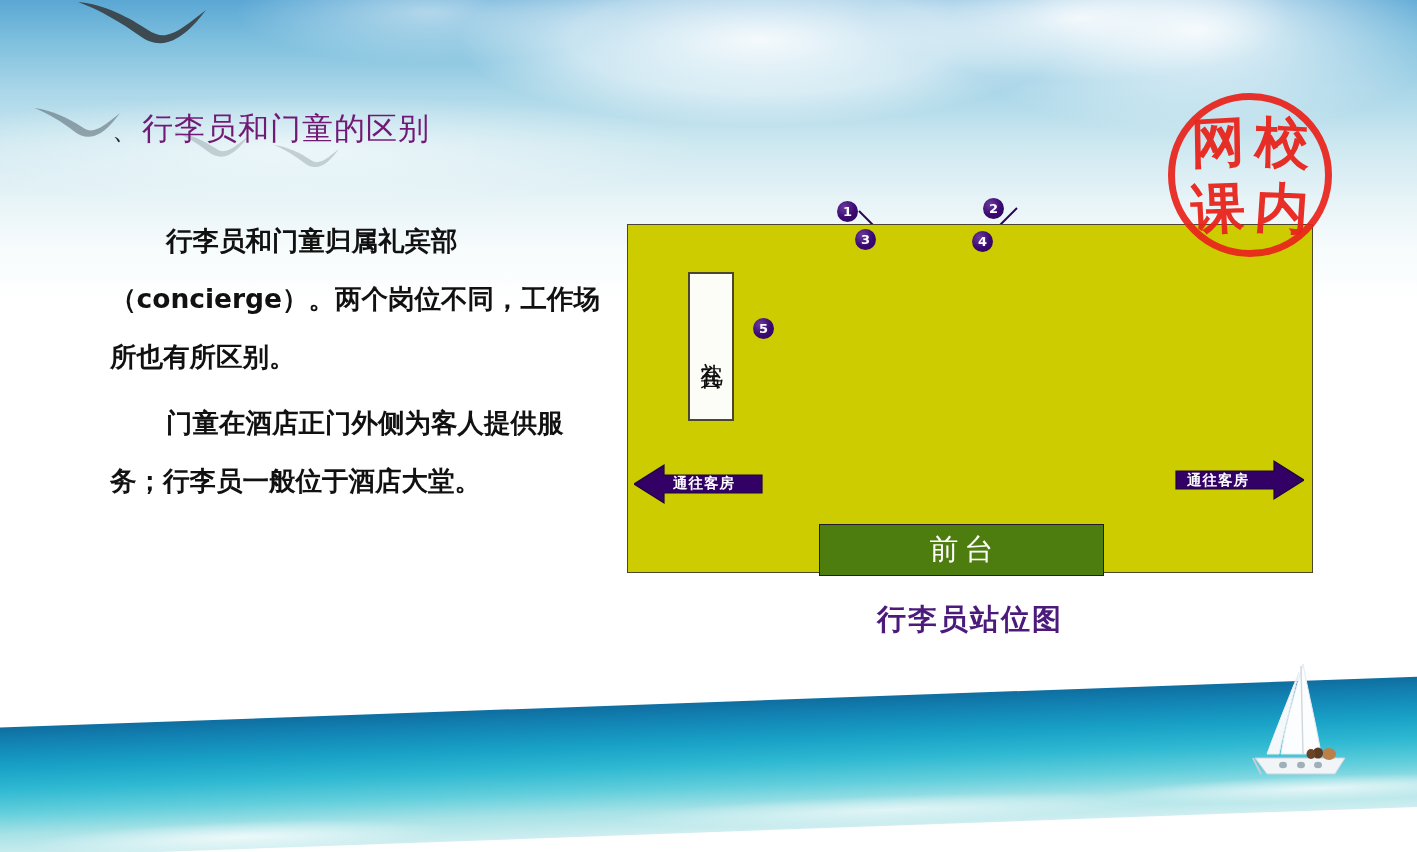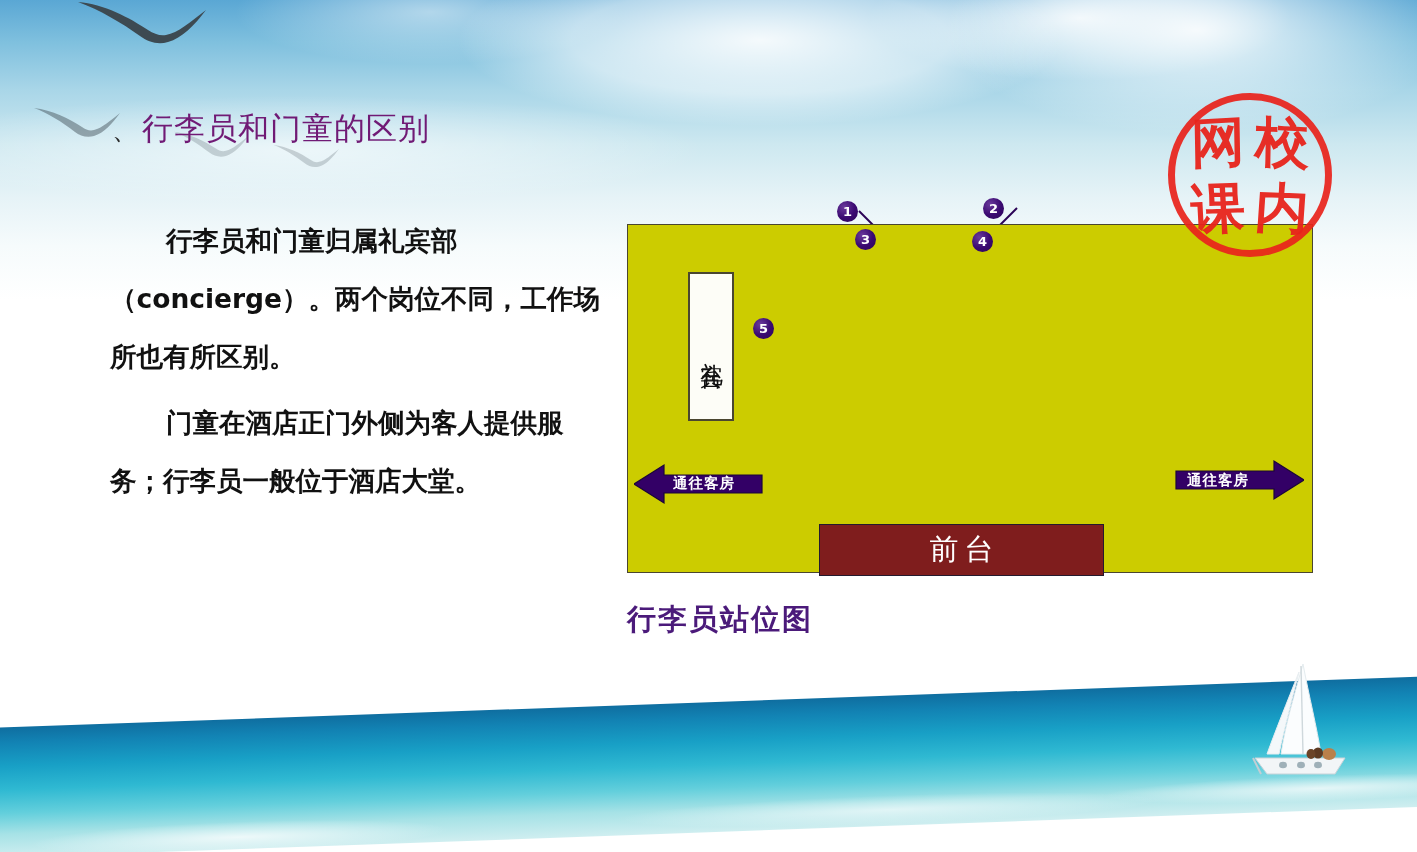--- a/index.html
+++ b/index.html
@@ -186,39 +186,40 @@
     font-weight: bold;
     font-size: 14.5px;
     white-space: nowrap;
     letter-spacing: 1px;
   }
 
   .front-desk {
     position: absolute;
     left: 192px; top: 328px;
     width: 285px; height: 52px;
-    background: #7f1d1d;
+    background: #4d7c0f;
     border: 1px solid #241a2e;
     box-sizing: border-box;
     display: flex;
     align-items: center;
     justify-content: center;
   }
   .front-desk span {
     font-family: "DejaVu Serif", "Liberation Serif", serif;
     font-size: 29px;
     color: #ffffff;
     letter-spacing: 6px;
     text-indent: 6px;
   }
 
   .diagram-caption {
     position: absolute;
     left: 0; top: 404px;
     width: 686px;
+    text-align: center;
     font-family: "DejaVu Sans", "Liberation Sans", sans-serif;
     font-weight: bold;
     font-size: 29px;
     color: #4b1a7a;
     letter-spacing: 2px;
   }
 
   
   .seal {
     position: absolute;

